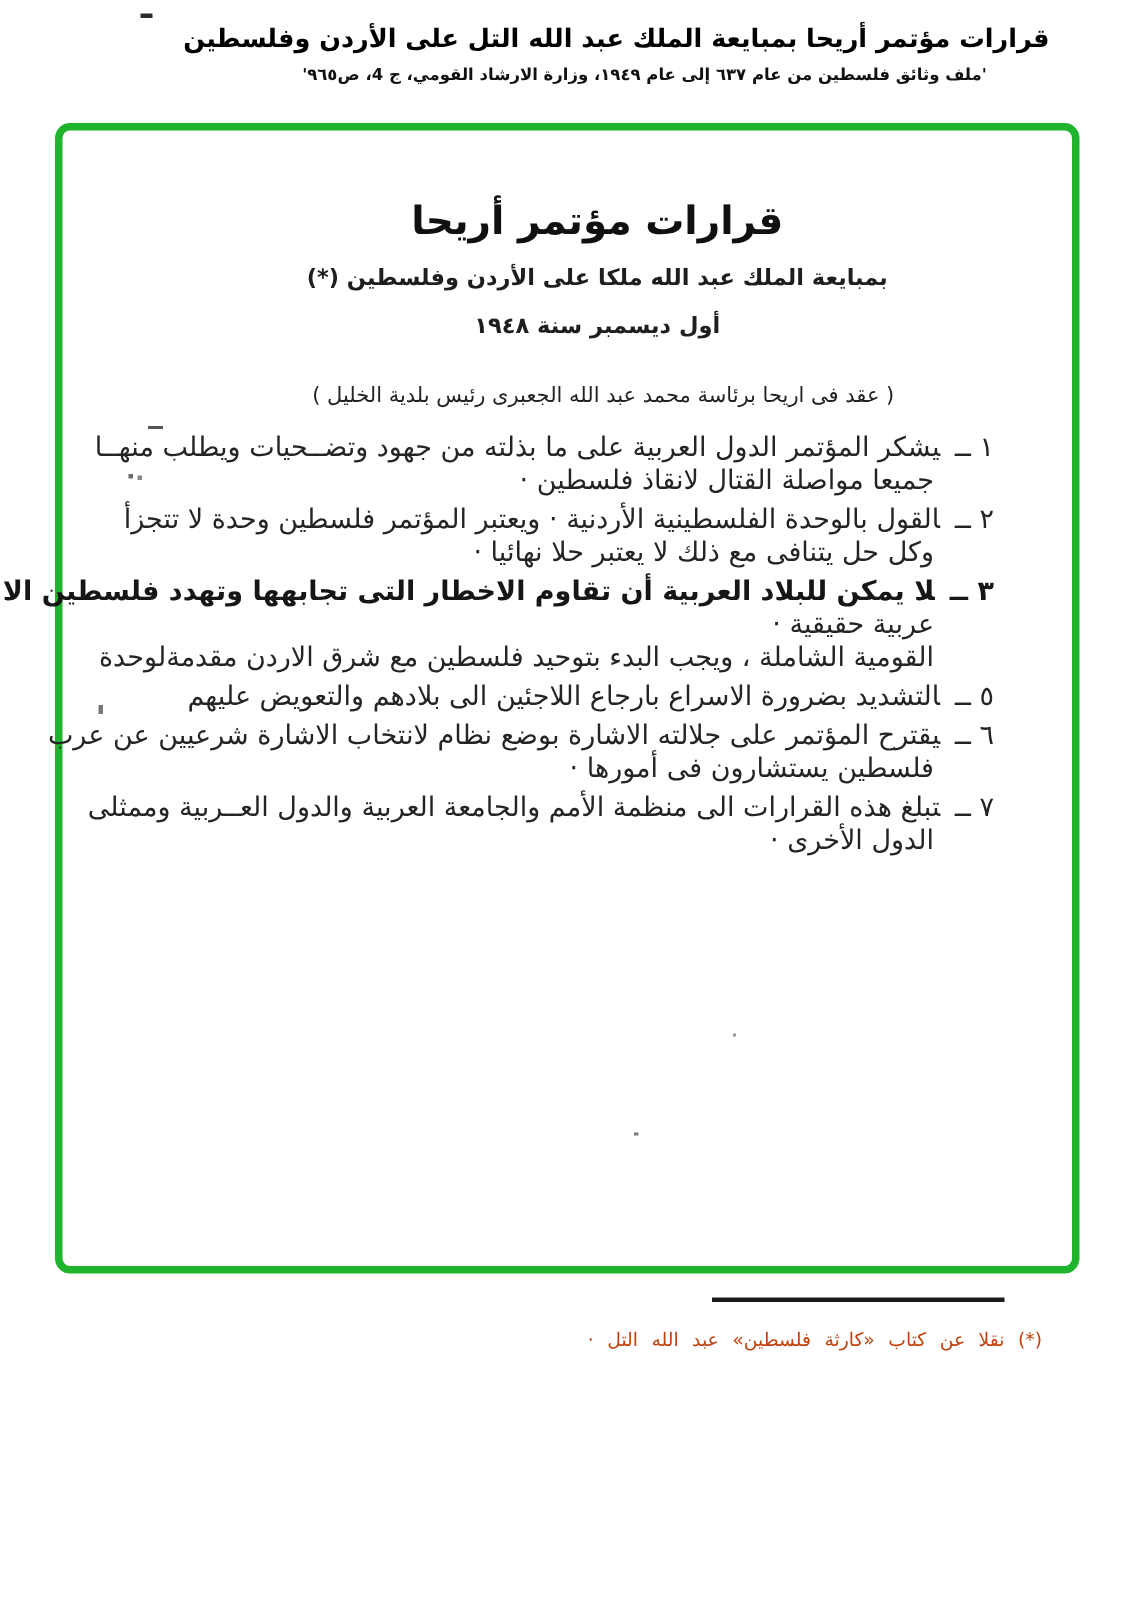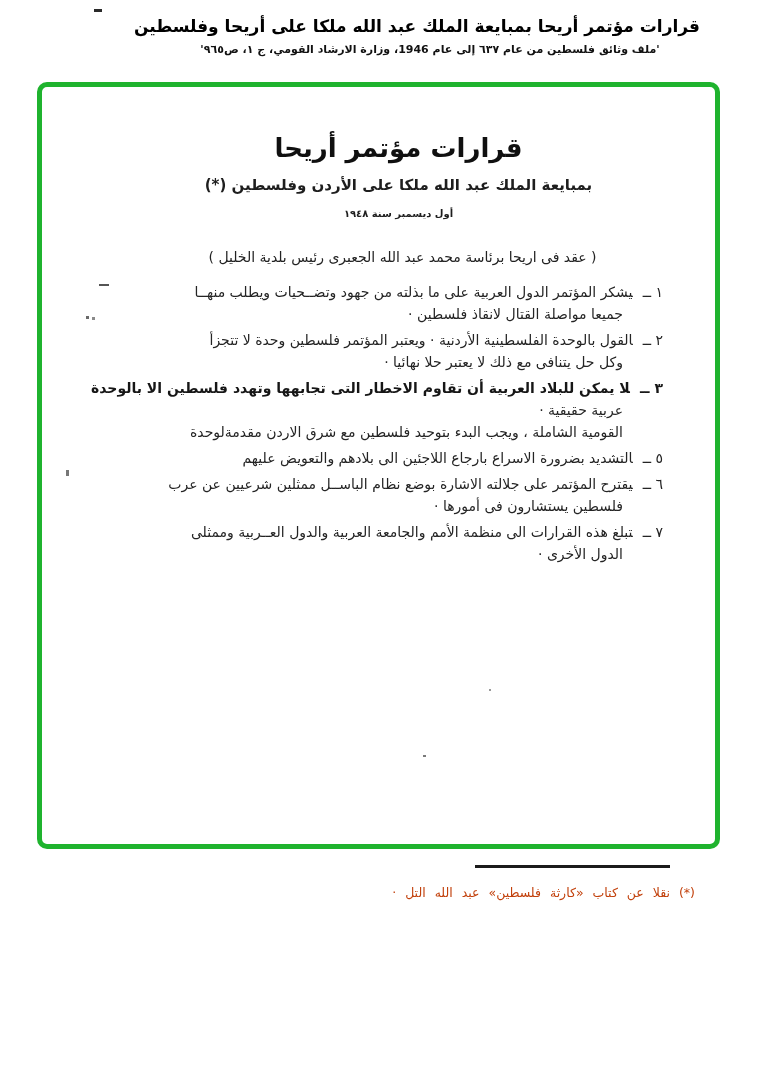--- a/index.html
+++ b/index.html
@@ -39,33 +39,33 @@
   .title-block{
     margin-top:46px;text-align:center;padding-left:40px;
   }
   .doc-title{
     font-size:26px;font-weight:bold;line-height:1.2;margin:0;color:#101010;
   }
   .doc-subtitle{
     font-size:15px;font-weight:bold;margin-top:12px;white-space:nowrap;
   }
   .doc-date{
-    font-size:10px;font-weight:bold;margin-top:14px;
+    font-size:15px;font-weight:bold;margin-top:14px;
   }
   .intro{
     margin-top:30px;text-align:center;padding-left:48px;
     font-size:14px;white-space:nowrap;color:#222;
   }
   
   .res-list{
     margin:16px 52px 0 36px;
   }
   .res{margin-bottom:4px;}
   .line{
-    font-size:14px;line-height:22px;white-space:nowrap;color:#242424;
+    font-size:18px;line-height:22px;white-space:nowrap;color:#242424;
   }
   .first .num{margin-left:10px;}
   .cont{padding-right:40px;text-align:right;}
   .dark{font-weight:bold;color:#161616;}
   
   .footnote-sep{
     position:absolute;top:778px;right:45px;
     width:195px;height:3px;background:#1b1b1b;
   }
   .footnote{
@@ -78,22 +78,22 @@
   .a-intro-dash{left:99px;top:284px;width:10px;height:2px;background:#555;}
   .a-item1-dots{left:86px;top:316px;width:3px;height:3px;background:#6a6a6a;box-shadow:6px 1px 0 #8a8a8a;}
   .a-item4-mark{left:66px;top:470px;width:3px;height:6px;background:#777;}
   .a-speck1{left:489px;top:689px;width:2px;height:2px;background:#999;}
   .a-speck2{left:423px;top:755px;width:3px;height:2px;background:#7a7a7a;}
 </style>
 </head>
 <body>
 
 <div class="header">
-  <div class="header-title">قرارات مؤتمر أريحا بمبايعة الملك عبد الله ملكا على أريحا وفلسطين</div>
-  <div class="header-source">'ملف وثائق فلسطين من عام ٦٣٧ إلى عام 1946، وزارة الارشاد القومي، ج ١، ص٩٦٥'</div>
+  <div class="header-title">قرارات مؤتمر أريحا بمبايعة الملك عبد الله التل على الأردن وفلسطين</div>
+  <div class="header-source">'ملف وثائق فلسطين من عام ٦٣٧ إلى عام ١٩٤٩، وزارة الارشاد القومي، ج 4، ص٩٦٥'</div>
 </div>
 
 <div class="frame">
 
   <div class="title-block">
     <div class="doc-title">قرارات مؤتمر أريحا</div>
     <div class="doc-subtitle">بمبايعة الملك عبد الله ملكا على الأردن وفلسطين (*)</div>
     <div class="doc-date">أول ديسمبر سنة ١٩٤٨</div>
   </div>
 
@@ -116,21 +116,21 @@
       <div class="line cont">عربية حقيقية ·</div>
       <div class="line cont">القومية الشاملة ، ويجب البدء بتوحيد فلسطين مع شرق الاردن مقدمةلوحدة</div>
     </div>
 
 
     <div class="res">
       <div class="line first"><span class="num">٥ ــ</span><span>التشديد بضرورة الاسراع بارجاع اللاجئين الى بلادهم والتعويض عليهم</span></div>
     </div>
 
     <div class="res">
-      <div class="line first"><span class="num">٦ ــ</span><span>يقترح المؤتمر على جلالته الاشارة بوضع نظام الباســل ممثلين شرعيين عن عرب</span></div>
+      <div class="line first"><span class="num">٦ ــ</span><span>يقترح المؤتمر على جلالته الاشارة بوضع نظام لانتخاب الاشارة شرعيين عن عرب</span></div>
       <div class="line cont">فلسطين يستشارون فى أمورها ·</div>
     </div>
 
     <div class="res">
       <div class="line first"><span class="num">٧ ــ</span><span>تبلغ هذه القرارات الى منظمة الأمم والجامعة العربية والدول العــربية وممثلى</span></div>
       <div class="line cont">الدول الأخرى ·</div>
     </div>
 
   </div>
 

